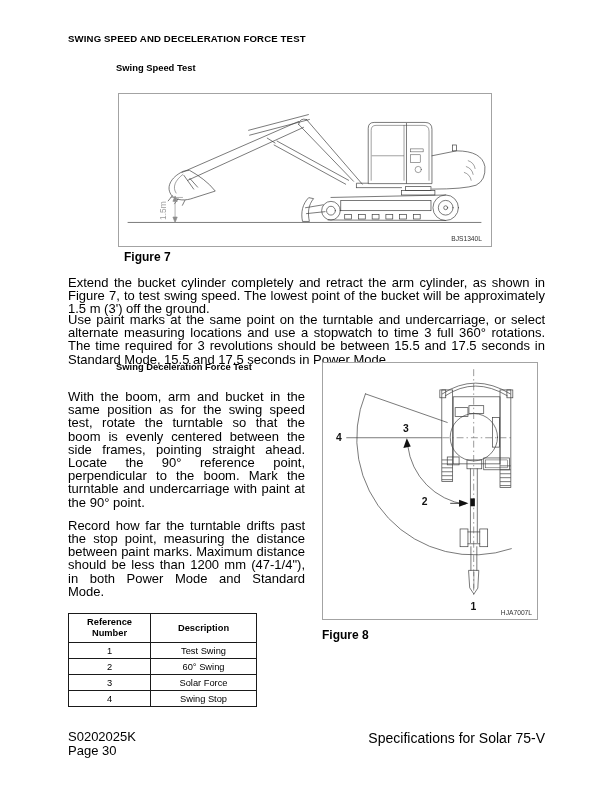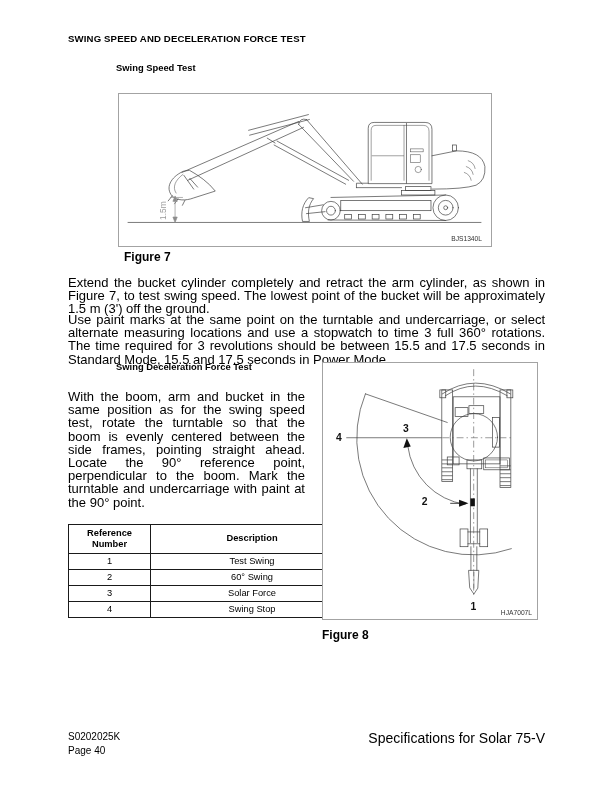--- a/index.html
+++ b/index.html
@@ -16,29 +16,29 @@
   .fig7{left:118px;top:93px;width:374px;height:154px;}
   .fig8{left:322px;top:362px;width:216px;height:258px;}
   .caption{position:absolute;font-size:12px;font-weight:bold;}
   .cap7{left:124px;top:250px;}
   .cap8{left:322px;top:628px;}
   .body{font-size:13px;line-height:13.2px;text-align:justify;margin:0;}
   .p1{position:absolute;left:68px;top:276px;width:477px;}
   .p2{position:absolute;left:68px;top:313px;width:477px;}
   .leftcol{position:absolute;left:68px;top:380px;width:237px;}
   .leftcol p{margin:10px 0 8px 0;}
-  table.spec{border-collapse:collapse;width:286px;margin-top:15px;table-layout:fixed;}
+  table.spec{border-collapse:collapse;width:189px;margin-top:15px;table-layout:fixed;}
   table.spec th,table.spec td{
     border:1px solid #1a1a1a;font-size:9.3px;text-align:center;vertical-align:middle;
     padding:1px 2px;
   }
   table.spec th{font-weight:bold;height:26px;line-height:11px;}
   table.spec td{height:13px;}
   col.c1{width:82px;}
-  .footer-left{position:absolute;left:68px;top:730px;font-size:10px;line-height:13.5px;}
+  .footer-left{position:absolute;left:68px;top:730px;font-size:13px;line-height:13.5px;}
   .footer-right{position:absolute;right:67px;top:730px;font-size:14px;text-align:right;}
   svg{display:block;}
   svg text{font-family:"Liberation Sans", sans-serif;}
   .lbl{font-size:10.5px;font-weight:bold;fill:#111;}
   .code{font-size:6.8px;fill:#333;}
 </style>
 </head>
 <body>
 
 <div class="page">
@@ -124,20 +124,21 @@
   </div>
   <div class="caption cap7">Figure 7</div>
 
   <p class="body p1">Extend the bucket cylinder completely and retract the arm cylinder, as shown in Figure 7, to test swing speed. The lowest point of the bucket will be approximately 1.5 m (3') off the ground.</p>
   <p class="body p2">Use paint marks at the same point on the turntable and undercarriage, or select alternate measuring locations and use a stopwatch to time 3 full 360° rotations. The time required for 3 revolutions should be between 15.5 and 17.5 seconds in Standard Mode, 15.5 and 17.5 seconds in Power Mode.</p>
 
   <div class="h2 pos-h3">Swing Deceleration Force Test</div>
 
   <div class="leftcol">
     <p class="body">With the boom, arm and bucket in the same position as for the swing speed test, rotate the turntable so that the boom is evenly centered between the side frames, pointing straight ahead. Locate the 90° reference point, perpendicular to the boom. Mark the turntable and undercarriage with paint at the 90° point.</p>
+    <p class="body">Record how far the turntable drifts past the stop point, measuring the distance between paint marks. Maximum distance should be less than 1200 mm (47-1/4"), in both Power Mode and Standard Mode.</p>
 
     <table class="spec">
       <colgroup>
           <col class="c1">
           <col>
         </colgroup>
       <thead>
         <tr>
           <th>Reference Number</th>
           <th>Description</th>
@@ -232,17 +233,17 @@
       <text class="lbl" x="84" y="70" text-anchor="middle">3</text>
       <text class="lbl" x="103" y="144" text-anchor="middle">2</text>
       <text class="lbl" x="152.5" y="250" text-anchor="middle">1</text>
       <text class="code" x="212" y="255" text-anchor="end">HJA7007L</text>
     </svg>
   </div>
   <div class="caption cap8">Figure 8</div>
 
   <div class="footer-left">
     <div>S0202025K</div>
-    <div>Page 40</div>
+    <div>Page 30</div>
   </div>
   <div class="footer-right">Specifications for Solar 75-V</div>
 
 </div>
 
 </body></html>

